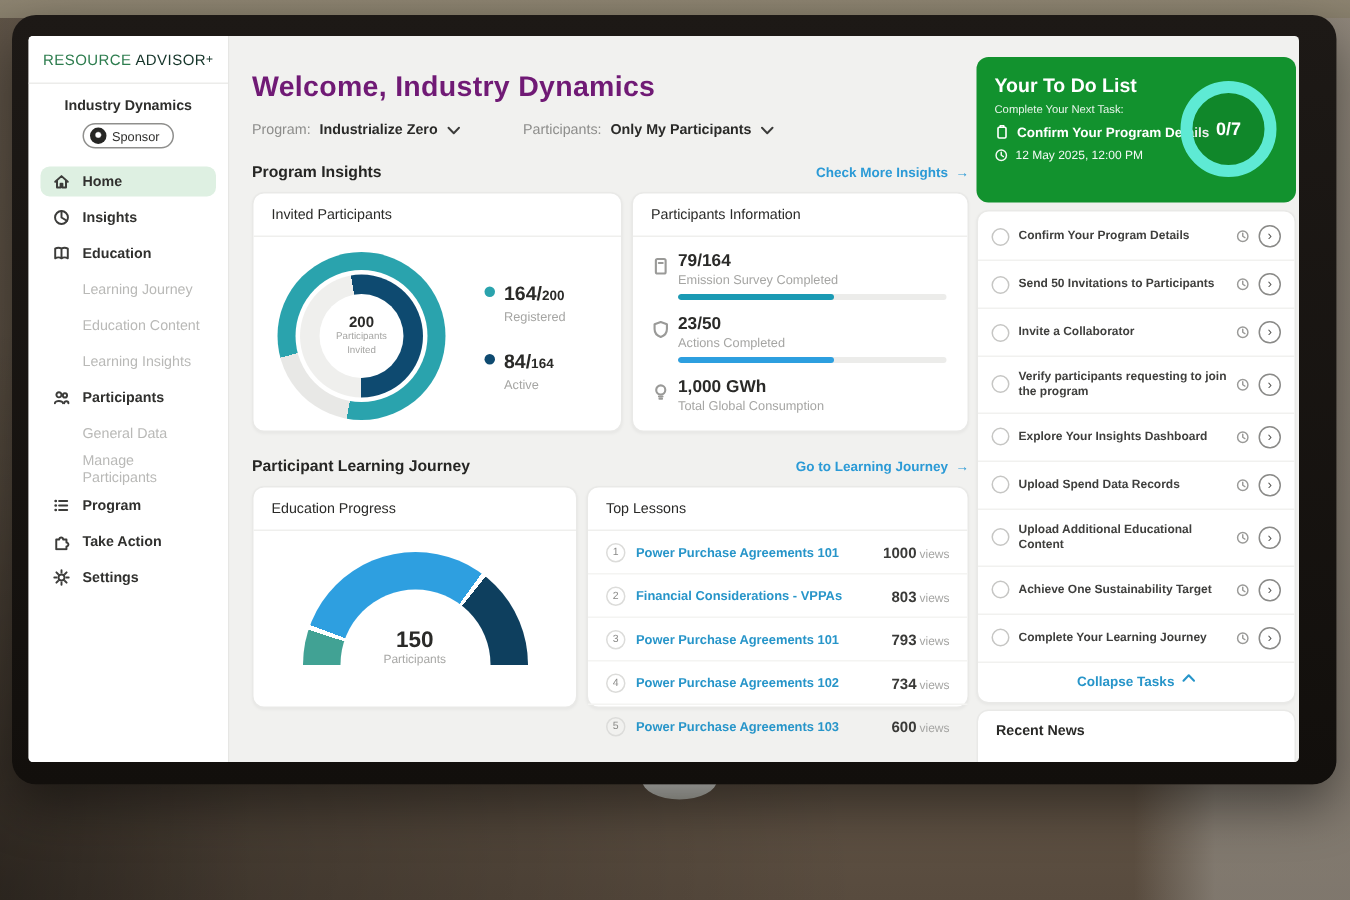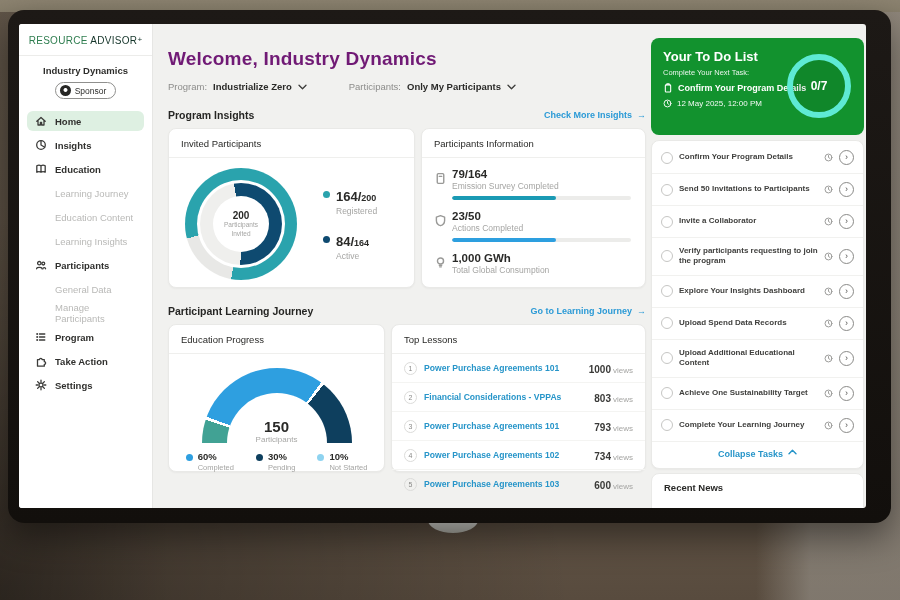--- a/index.html
+++ b/index.html
@@ -118,21 +118,21 @@
 
   
   .right { position:absolute; left:632px; top:0; width:213px; height:100%; }
   .todo-green { position:relative; margin-top:14px; border-radius:8px; padding:11px 12px;
     color:#fff; height:97px; }
   .tg-title { font-size:13px; font-weight:700; }
   .tg-sub { font-size:7.5px; margin-top:4px; opacity:.9; }
   .tg-task { display:flex; align-items:center; gap:5px; font-size:9px; font-weight:700; margin-top:6px; }
   .tg-due { display:flex; align-items:center; gap:5px; font-size:8px; margin-top:6px; opacity:.95; }
   .tg-ring { position:absolute; right:13px; top:16px; width:64px; height:64px; border-radius:50%;
-    border:6px solid #5eead4; background:rgba(0,0,0,.07);
+    border:8px solid #5eead4; background:rgba(0,0,0,.07);
     display:flex; align-items:center; justify-content:center; }
   .tg-ring span { font-size:12px; font-weight:700; color:#fff; }
 
   .tasks-card { margin-top:5px; background:#fff; border:1px solid #e9e9e7; border-radius:8px;
     box-shadow:0 1px 2px rgba(0,0,0,.04); padding:1px 0; }
   .task { display:flex; align-items:center; gap:6px; padding:8px 9px; border-bottom:1px solid #f1f1ef; }
   .t-check { flex:0 0 auto; width:12px; height:12px; border:1.3px solid #c6c6c4; border-radius:50%;
     background:#fff; cursor:pointer; }
   .t-label { flex:1; font-size:8px; font-weight:700; color:#3f3f3d; line-height:1.3; cursor:pointer; }
   .t-clock { flex:0 0 auto; display:flex; }
@@ -351,43 +351,20 @@
           <div class="card card-edu">
             <div class="card-title">Education Progress</div>
             <div class="gauge-wrap">
               <div class="gauge" style="background: conic-gradient(from 270deg, rgb(65, 162, 148) 0deg, rgb(65, 162, 148) 18deg, rgb(255, 255, 255) 18deg, rgb(255, 255, 255) 20.5deg, rgb(46, 159, 224) 20.5deg, rgb(46, 159, 224) 126deg, rgb(255, 255, 255) 126deg, rgb(255, 255, 255) 128.5deg, rgb(14, 63, 94) 128.5deg, rgb(14, 63, 94) 180deg, transparent 180deg, transparent 360deg);"></div>
               <div class="gauge-hole"></div>
               <div class="gauge-center">
                 <div class="gv">150</div>
                 <div class="gl">Participants</div>
               </div>
             </div>
-            <div class="edu-legend">
-              <div class="el-item">
-                <span class="el-dot" style="background: rgb(46, 159, 224);"></span>
-                <span>
-                  <div class="el-pct">60%</div>
-                  <div class="el-label">Completed</div>
-                </span>
-              </div>
-              <div class="el-item">
-                <span class="el-dot" style="background: rgb(14, 63, 94);"></span>
-                <span>
-                  <div class="el-pct">30%</div>
-                  <div class="el-label">Pending</div>
-                </span>
-              </div>
-              <div class="el-item">
-                <span class="el-dot" style="background: rgb(142, 211, 240);"></span>
-                <span>
-                  <div class="el-pct">10%</div>
-                  <div class="el-label">Not Started</div>
-                </span>
-              </div>
-            </div>
           </div>
 
           <div class="card card-lessons">
             <div class="card-title">Top Lessons</div>
             <div class="lesson">
               <span class="rank">1</span>
               <span class="l-title">Power Purchase Agreements 101</span>
               <span><span class="l-views-n">1000</span><span class="l-views-s">views</span></span>
             </div>
             <div class="lesson">

